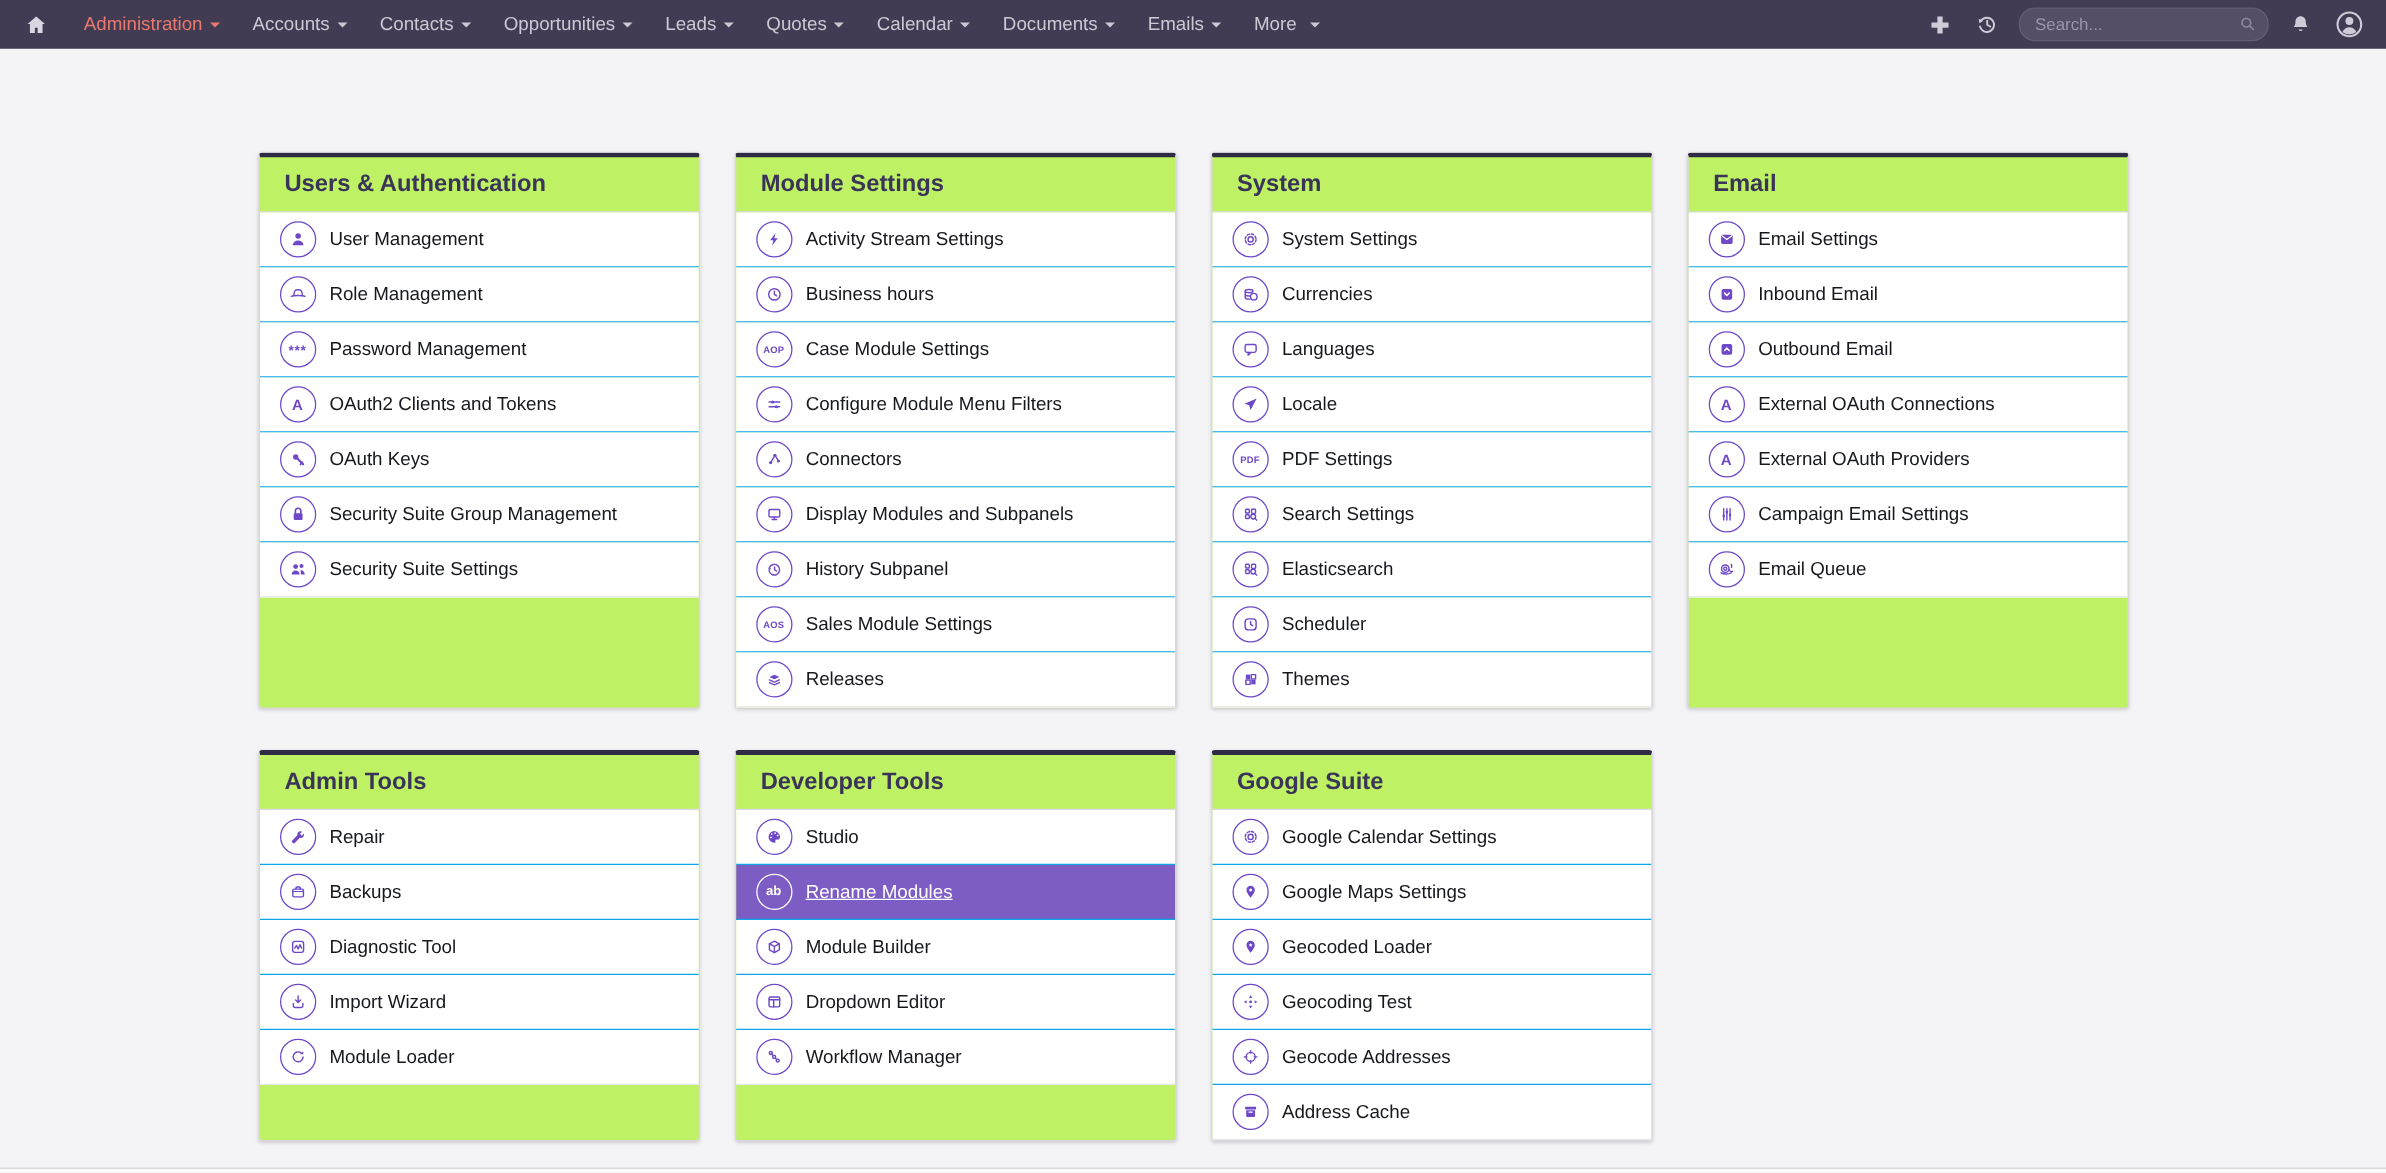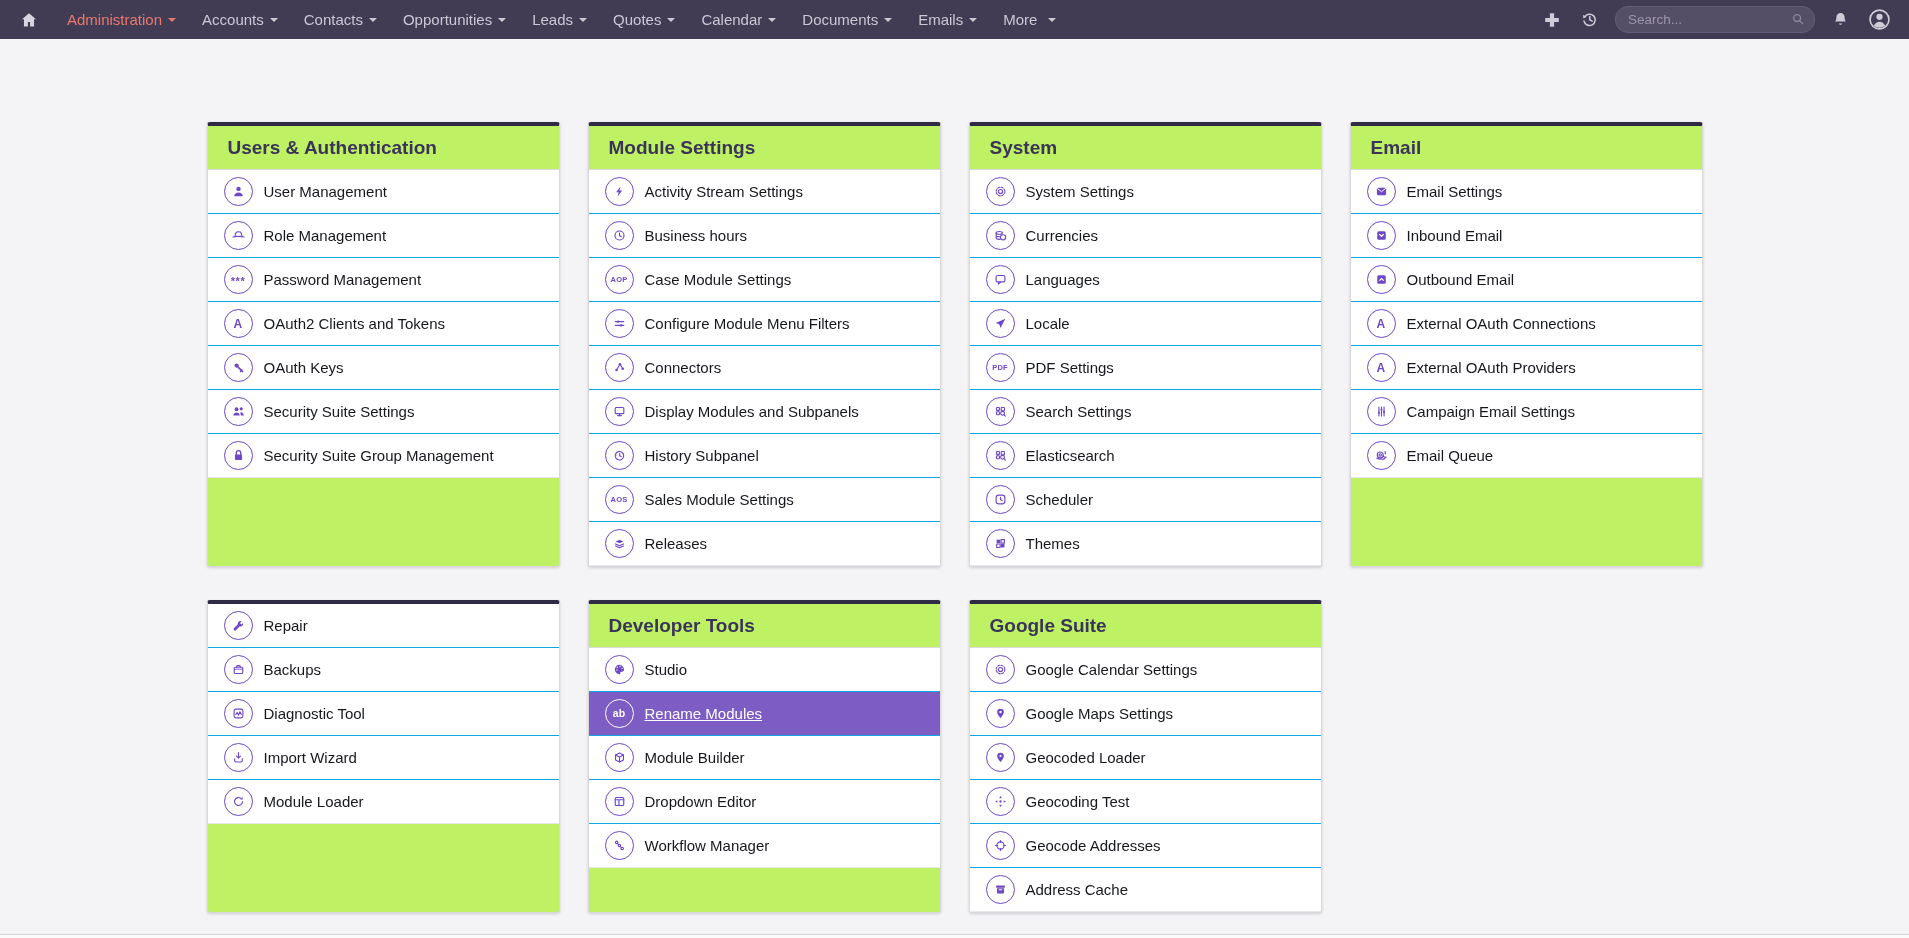--- a/index.html
+++ b/index.html
@@ -213,37 +213,37 @@
                 <path d="M11.4 11.4l6.2 6.2" stroke-width="2.4"></path>
                 <path d="M14.6 17.6l2.2-2.2" stroke-width="2"></path>
               </svg>
             </span>
     <span class="label">OAuth Keys</span>
   </a>
 
   <a class="row">
     <span class="ring">
               <svg viewBox="0 0 24 24" fill="none" stroke="currentColor" stroke-width="1.6" stroke-linecap="round" stroke-linejoin="round">
+                <rect x="7" y="10.6" width="10" height="7.8" rx="1.4" fill="currentColor" stroke="none"></rect>
+                <path d="M8.9 10.6V8.2a3.1 3.1 0 0 1 6.2 0v2.4" stroke-width="1.9"></path>
+              </svg>
+            </span>
+    <span class="label">Security Suite Group Management</span>
+  </a>
+
+  <a class="row">
+    <span class="ring">
+              <svg viewBox="0 0 24 24" fill="none" stroke="currentColor" stroke-width="1.6" stroke-linecap="round" stroke-linejoin="round">
                 <circle cx="9.2" cy="8.8" r="2.7" fill="currentColor" stroke="none"></circle>
                 <path d="M4.6 17.8c.4-2.8 2.3-4.4 4.6-4.4s4.2 1.6 4.6 4.4z" fill="currentColor" stroke="none"></path>
                 <circle cx="15.8" cy="8.2" r="2.3" fill="currentColor" stroke="none"></circle>
                 <path d="M14.6 13c2.5-.6 4.7 1.6 4.9 4.8h-4.2z" fill="currentColor" stroke="none"></path>
               </svg>
             </span>
     <span class="label">Security Suite Settings</span>
-  </a>
-
-  <a class="row">
-    <span class="ring">
-              <svg viewBox="0 0 24 24" fill="none" stroke="currentColor" stroke-width="1.6" stroke-linecap="round" stroke-linejoin="round">
-                <rect x="7" y="10.6" width="10" height="7.8" rx="1.4" fill="currentColor" stroke="none"></rect>
-                <path d="M8.9 10.6V8.2a3.1 3.1 0 0 1 6.2 0v2.4" stroke-width="1.9"></path>
-              </svg>
-            </span>
-    <span class="label">Security Suite Group Management</span>
   </a>
 </div>
   </section>
 
   <section class="panel">
     <h2 class="panel-title">Module Settings</h2>
     <div class="rows">
   <a class="row">
     <span class="ring">
               <svg viewBox="0 0 24 24" fill="none" stroke="currentColor" stroke-width="1.6" stroke-linecap="round" stroke-linejoin="round">
@@ -501,20 +501,21 @@
                 <path d="M14.4 12.6c1.2 1.9 2.9 2.6 4 1.5M5.4 15.9c2.8 1.6 8.6 1.8 11.4.2"></path>
                 <path d="M17.2 9.8c.5-1.1.4-2.4-.2-3.4"></path>
               </svg>
             </span>
     <span class="label">Email Queue</span>
   </a>
 </div>
   </section>
 
   <section class="panel">
+    <h2 class="panel-title">Admin Tools</h2>
     <div class="rows">
   <a class="row">
     <span class="ring">
               <svg viewBox="0 0 24 24" fill="none" stroke="currentColor" stroke-width="1.6" stroke-linecap="round" stroke-linejoin="round">
                 <path d="M14.8 5.6a3.8 3.8 0 0 0-3.7 4.7l-5.2 5.2a2 2 0 1 0 2.8 2.8l5.2-5.2a3.8 3.8 0 0 0 4.6-4.8l-2.4 2.4-2.1-2.1 2.4-2.4a3.8 3.8 0 0 0-1.6-.6z" fill="currentColor" stroke="none"></path>
               </svg>
             </span>
     <span class="label">Repair</span>
   </a>
 

